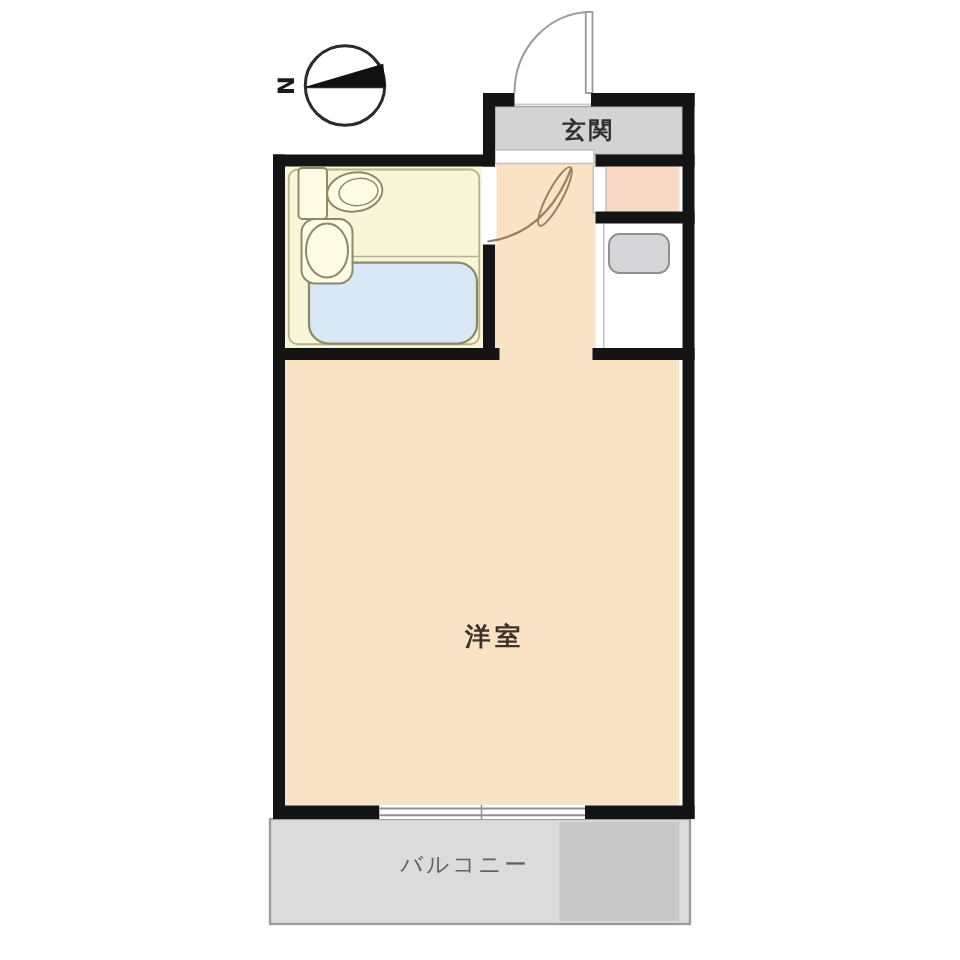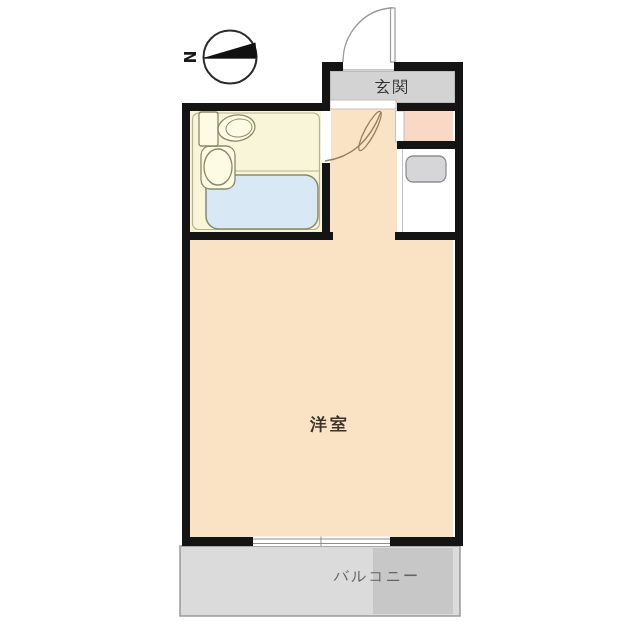--- a/index.html
+++ b/index.html
@@ -3,25 +3,25 @@
 <meta charset="utf-8">
 <style>
   html,body{margin:0;padding:0;background:#ffffff;}
   .canvas{
     position:relative;width:640px;height:640px;background:#ffffff;overflow:hidden;
     font-family:"DejaVu Sans","Liberation Sans",sans-serif;
   }
   .plan-svg{position:absolute;left:0;top:0;}
   .label{position:absolute;text-align:center;white-space:nowrap;}
   .entrance-label{left:330px;top:71px;width:125px;height:32px;line-height:32px;
-    font-size:15.5px;font-weight:normal;color:#2f2f2f;letter-spacing:2px;}
+    font-size:15.5px;font-weight:bold;color:#2f2f2f;letter-spacing:2px;}
   .room-label{left:250px;top:377px;width:160px;font-size:17px;font-weight:bold;
     color:#3b332a;letter-spacing:3px;margin-top:36px;}
   .balcony-label{left:200px;top:567px;width:220px;font-size:15px;color:#636363;
-    letter-spacing:2px;text-align:right;}
+    letter-spacing:2px;}
   .north-label{left:181px;top:47px;width:20px;height:20px;line-height:20px;
     font-size:15px;font-weight:bold;color:#1a1a1a;transform:rotate(-90deg);}
 </style>
 </head>
 <body>
 
 <div class="canvas">
 
   <svg class="plan-svg" width="640" height="640" viewBox="0 0 640 640">
 

